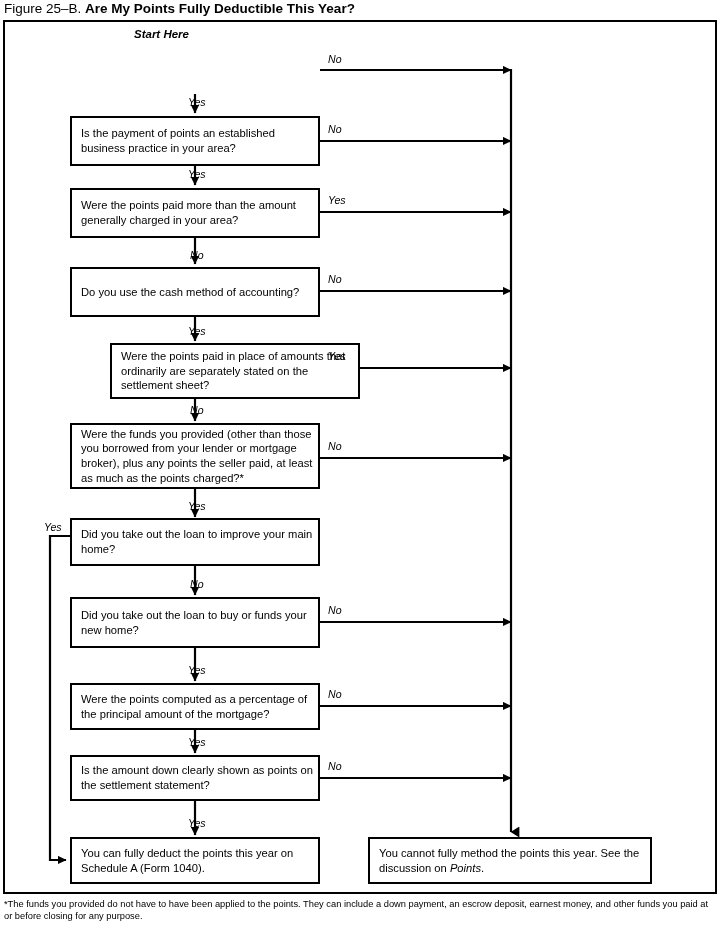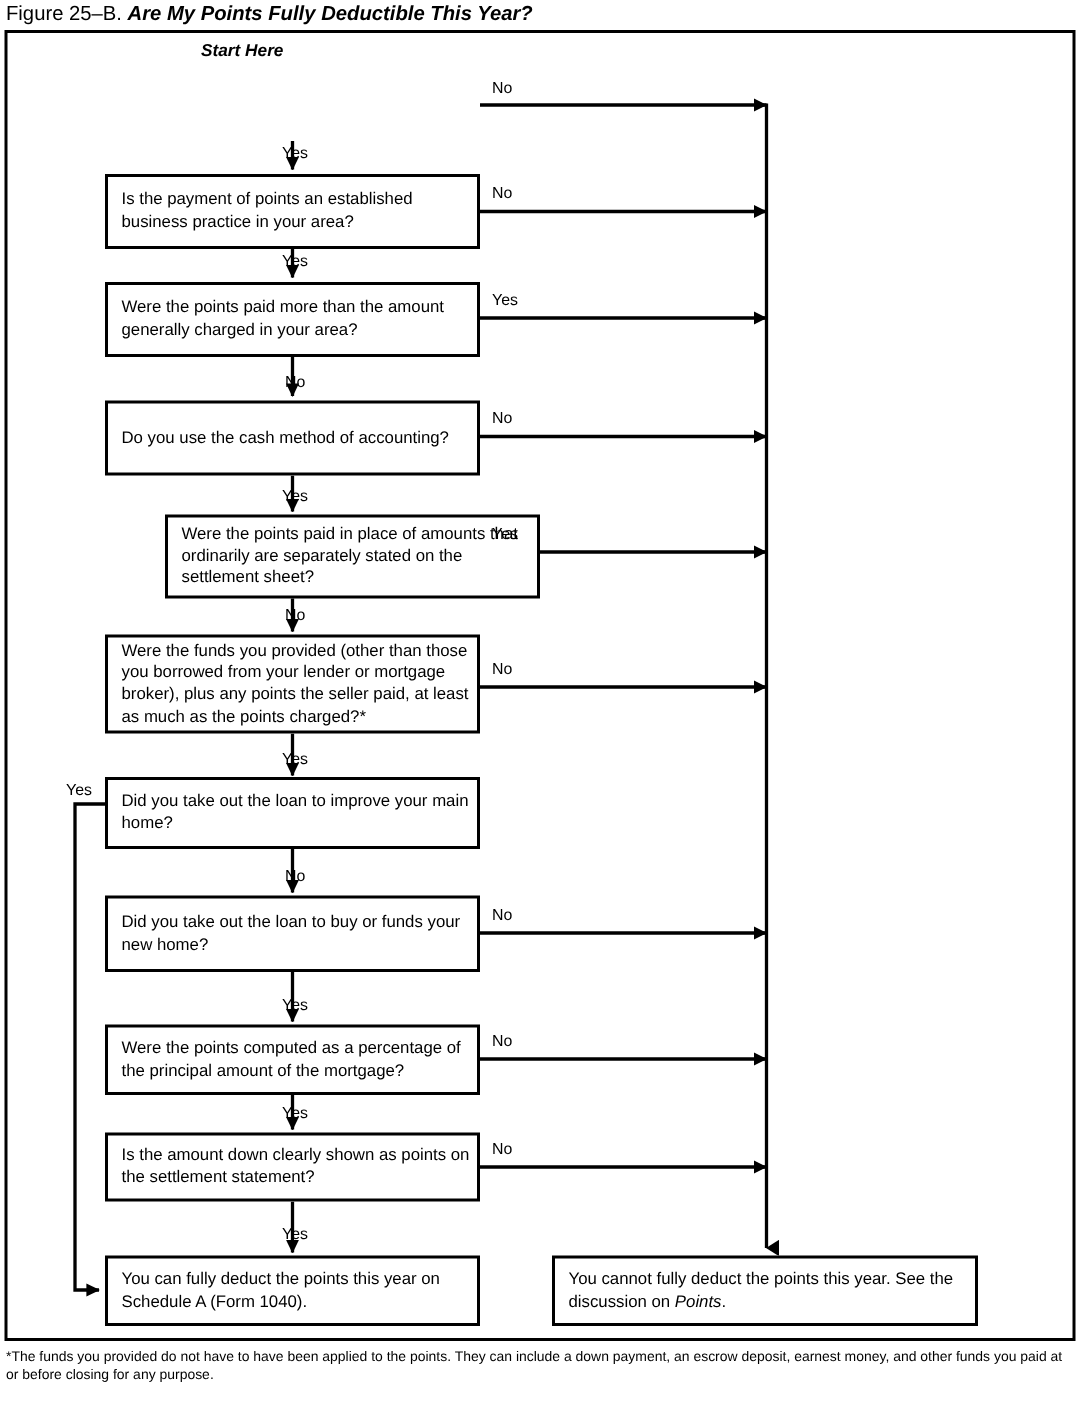--- a/index.html
+++ b/index.html
@@ -29,21 +29,20 @@
     font-size: 13.5px;
     line-height: 18px;
     white-space: nowrap;
     letter-spacing: 0px;
   }
   .fig-title .lead {
     font-weight: normal;
   }
   .fig-title .bold {
     font-weight: bold;
-    font-style: italic;
   }
   
   .frame {
     position: absolute;
     left: 3px;
     top: 20px;
     width: 714px;
     height: 874px;
     border: 2px solid #000;
     box-sizing: border-box;
@@ -83,20 +82,21 @@
   }
   .node .txt {
     font-size: 11.2px;
     line-height: 14.6px;
     display: block;
   }
   .node .txt i { font-style: italic; }
   
   .blabel {
     position: absolute;
+    font-style: italic;
     font-size: 10.6px;
     line-height: 12px;
     white-space: nowrap;
   }
   
   .wires {
     position: absolute;
     left: 0;
     top: 0;
     width: 721px;
@@ -189,21 +189,21 @@
 
   <div class="node" style="left:70px; top:755px; width:250px; height:46px;">
     <span class="txt">Is the amount down clearly shown as points on the settlement statement?</span>
   </div>
 
   <div class="node" style="left:70px; top:837px; width:250px; height:47px;">
     <span class="txt">You can fully deduct the points this year on Schedule A (Form 1040).</span>
   </div>
 
   <div class="node" style="left:368px; top:837px; width:284px; height:47px;">
-    <span class="txt"><span>You cannot fully deduct the points this year. See the discussion on </span><i>Points</i><span>.</span></span>
+    <span class="txt"><span>You cannot fully method the points this year. See the discussion on </span><i>Points</i><span>.</span></span>
   </div>
 
   <div class="blabel" style="left:188px; top:96px;">Yes</div>
   <div class="blabel" style="left:188px; top:168px;">Yes</div>
   <div class="blabel" style="left:190px; top:249px;">No</div>
   <div class="blabel" style="left:188px; top:325px;">Yes</div>
   <div class="blabel" style="left:190px; top:404px;">No</div>
   <div class="blabel" style="left:188px; top:500px;">Yes</div>
   <div class="blabel" style="left:190px; top:578px;">No</div>
   <div class="blabel" style="left:188px; top:664px;">Yes</div>

